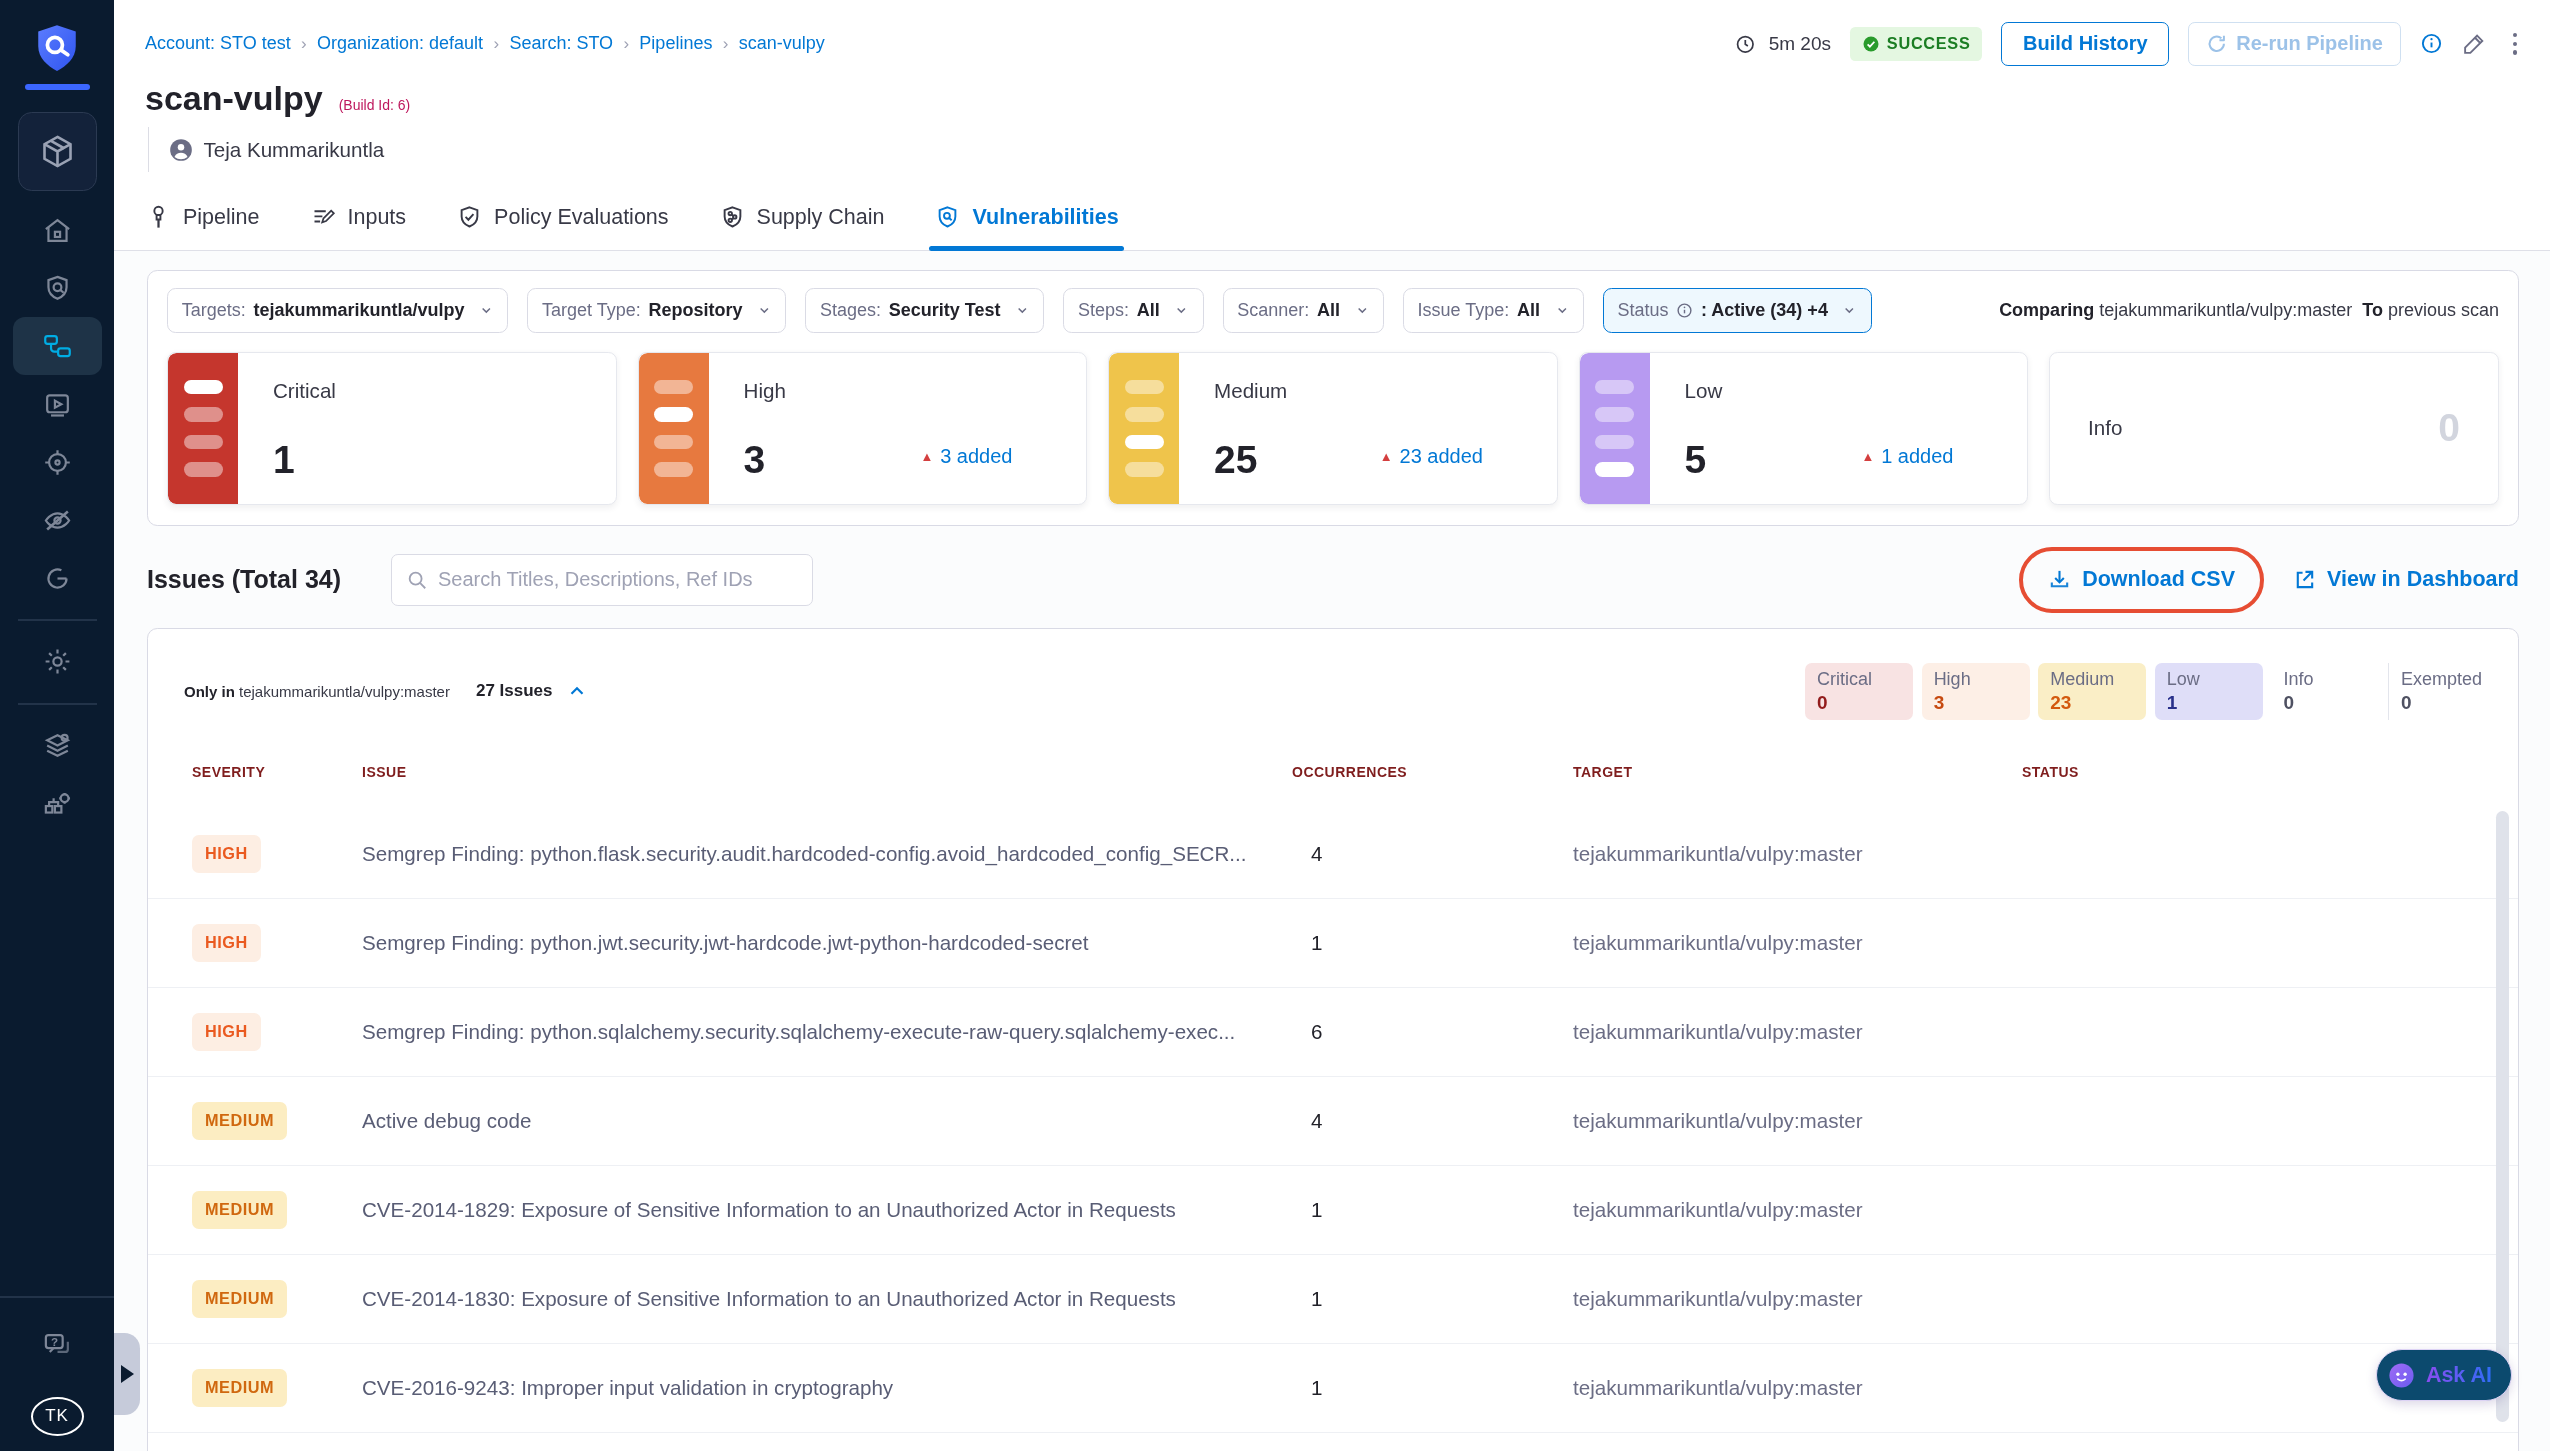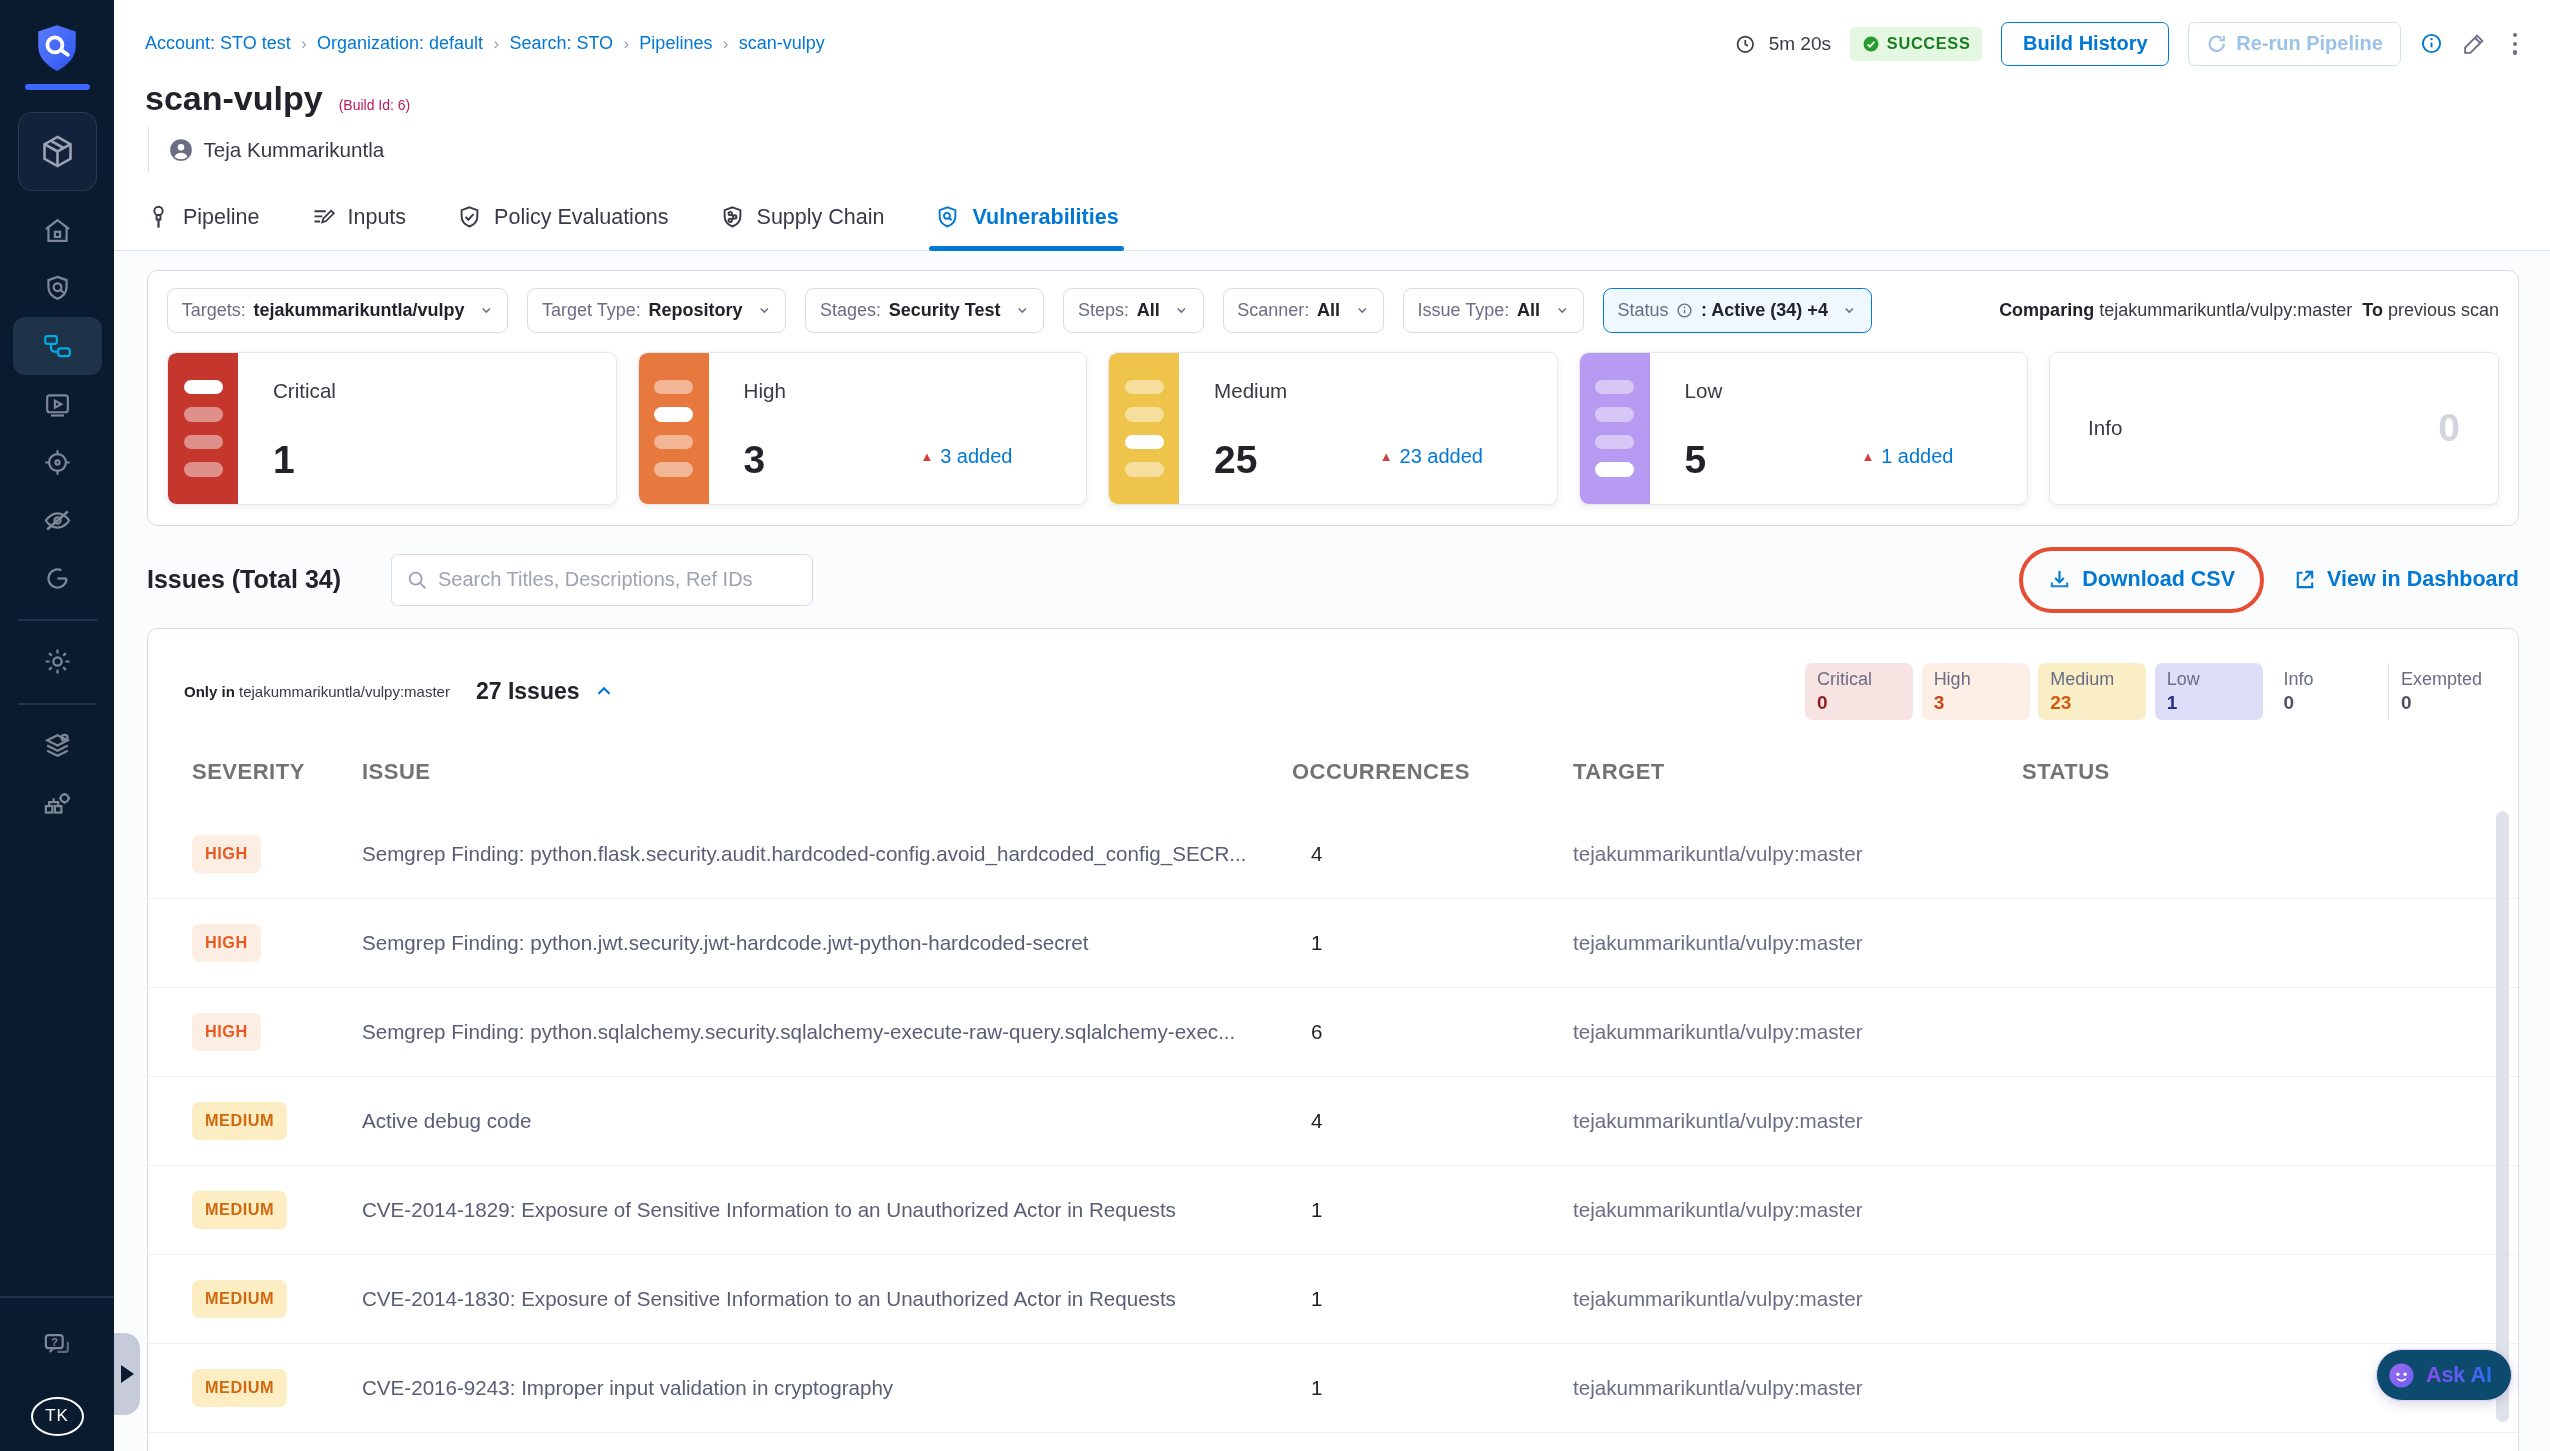--- a/index.html
+++ b/index.html
@@ -98,31 +98,31 @@
   .action-link { color:#0278d5; font-size:21.5px; font-weight:bold; display:flex; align-items:center; gap:11px; }
   .dl-wrap { position:relative; }
   .annotation { position:absolute; inset:-20.6px -29px; border:4.3px solid #e64d33; border-radius:41px; pointer-events:none; }
 
   
   .issues-panel { margin:22px 31px 0 33px; background:#fff; border:0.9px solid #d9dae5;
                   border-radius:10.3px 10.3px 0 0; position:relative; height:1030px; }
   .group-header { display:flex; align-items:center; padding:34px 22px 26px 36px; }
   .only-in { font-size:15px; color:#383946; }
   .only-in b { color:#22222a; }
-  .group-count { font-size:23px; font-weight:bold; color:#22222a; margin-left:26px; }
+  .group-count { font-size:17px; font-weight:bold; color:#22222a; margin-left:26px; }
   .collapse-chev { margin-left:13.7px; color:#0278d5; display:flex; }
   .chips { margin-left:auto; display:flex; gap:8.6px; }
   .chip { width:108px; height:57px; border-radius:6.9px; padding:6.9px 12px; display:flex; flex-direction:column; justify-content:center; gap:2.6px; }
   .chip .c-lbl { font-size:18px; color:#6b6d85; }
   .chip .c-num { font-size:19px; font-weight:bold; }
   .chip.exempted { border-left:0.9px solid #e3e5ec; border-radius:0; }
 
   .thead, .row { display:grid; grid-template-columns:170px 930px 281px 449px 1fr; align-items:center; padding-left:44px; }
   .thead { height:52px; margin-bottom:12px; }
-  .thead span { font-size:22px; font-weight:bold; color:#737373; letter-spacing:0.5px; }
+  .thead span { font-size:14px; font-weight:bold; color:#7f1d1d; letter-spacing:0.5px; }
   .row { height:89px; border-bottom:1.7px solid #eef0f4; background:#fff; }
   .sev-badge { display:inline-block; width:max-content; padding:9.4px 13px; border-radius:6.9px;
                font-size:16.3px; font-weight:bold; letter-spacing:0.5px; }
   .sev-badge.high { background:#fdeee3; color:#ea5a20; }
   .sev-badge.medium { background:#fcedc2; color:#d0680f; }
   .issue-text { font-size:20.6px; color:#595d75; white-space:nowrap; overflow:hidden; }
   .occ { font-size:20.6px; color:#22222a; padding-left:19px; }
   .target-text { font-size:20.6px; color:#6b6d85; }
   .scroll-thumb { position:absolute; right:8.6px; top:182px; width:13.7px; height:611px; background:#dfe2ea; border-radius:7.7px; }
 

